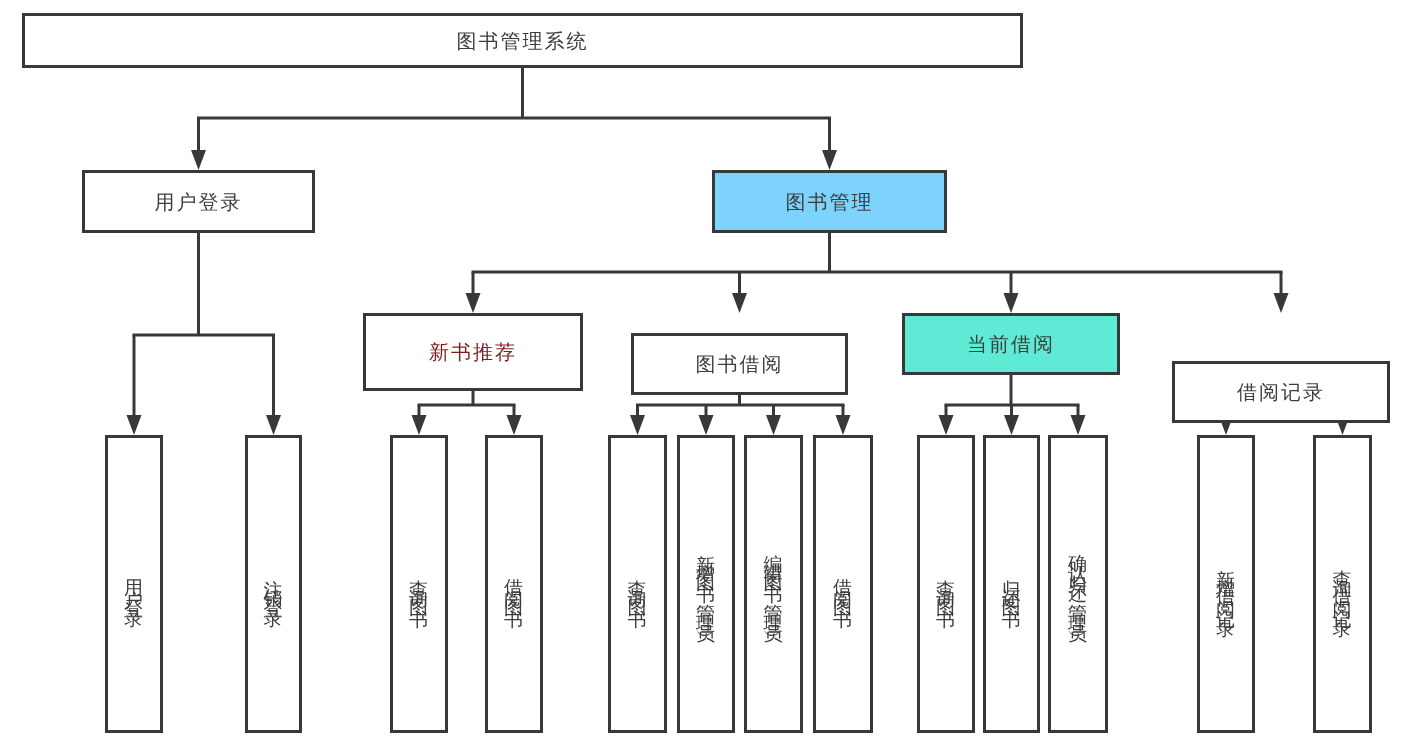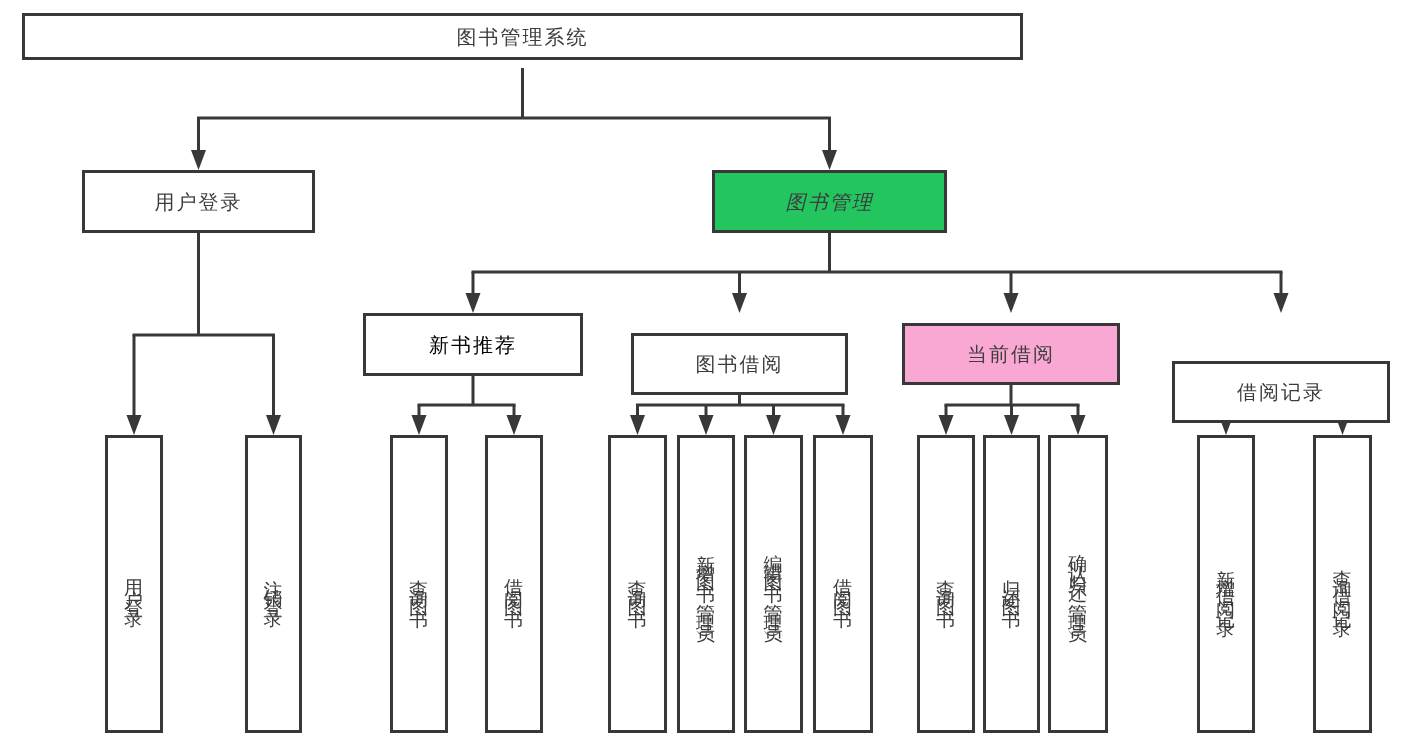--- a/index.html
+++ b/index.html
@@ -108,26 +108,26 @@
       <line x1="1078" y1="405" x2="1078" y2="421" stroke="#383838" stroke-width="3"></line>
       <polygon points="1070.5,415 1085.5,415 1078,435" fill="#383838"></polygon>
       <line x1="1281" y1="375" x2="1281" y2="405" stroke="#383838" stroke-width="3"></line>
       <line x1="1224.5" y1="405" x2="1344" y2="405" stroke="#383838" stroke-width="3"></line>
       <line x1="1226" y1="405" x2="1226" y2="421" stroke="#383838" stroke-width="3"></line>
       <polygon points="1218.5,415 1233.5,415 1226,435" fill="#383838"></polygon>
       <line x1="1342.5" y1="405" x2="1342.5" y2="421" stroke="#383838" stroke-width="3"></line>
       <polygon points="1335,415 1350,415 1342.5,435" fill="#383838"></polygon>
     </svg>
   <div id="nodes">
-      <div class="node" style="left: 22px; top: 13px; width: 1001px; height: 47px; border-color: rgb(56, 56, 56); background: rgb(255, 255, 255); color: rgb(61, 61, 61);">图书管理系统</div>
+      <div class="node" style="left: 22px; top: 13px; width: 1001px; height: 55px; border-color: rgb(56, 56, 56); background: rgb(255, 255, 255); color: rgb(61, 61, 61);">图书管理系统</div>
       <div class="node" style="left: 82px; top: 170px; width: 233px; height: 63px; border-color: rgb(56, 56, 56); background: rgb(255, 255, 255); color: rgb(61, 61, 61);">用户登录</div>
-      <div class="node" style="left: 712px; top: 170px; width: 235px; height: 63px; border-color: rgb(56, 56, 56); background: #22c55e; color: rgb(61, 61, 61); font-style: italic;">图书管理</div>
-      <div class="node" style="left: 363px; top: 313px; width: 220px; height: 63px; border-color: rgb(56, 56, 56); background: rgb(255, 255, 255); color: #000000;">新书推荐</div>
+      <div class="node" style="left: 712px; top: 170px; width: 235px; height: 63px; border-color: rgb(56, 56, 56); background: #7dd3fc; color: rgb(61, 61, 61);">图书管理</div>
+      <div class="node" style="left: 363px; top: 313px; width: 220px; height: 78px; border-color: rgb(56, 56, 56); background: rgb(255, 255, 255); color: #7f1d1d;">新书推荐</div>
       <div class="node" style="left: 631px; top: 313px; width: 217px; height: 62px; border-color: rgb(56, 56, 56); background: rgb(255, 255, 255); color: rgb(61, 61, 61); margin-top: 20px;">图书借阅</div>
-      <div class="node" style="left: 902px; top: 323px; width: 218px; height: 62px; border-color: rgb(56, 56, 56); background: #f9a8d4; color: rgb(61, 61, 61);">当前借阅</div>
+      <div class="node" style="left: 902px; top: 313px; width: 218px; height: 62px; border-color: rgb(56, 56, 56); background: #5eead4; color: rgb(61, 61, 61);">当前借阅</div>
       <div class="node" style="left: 1172px; top: 313px; width: 218px; height: 62px; border-color: rgb(56, 56, 56); background: rgb(255, 255, 255); color: rgb(61, 61, 61); margin-top: 48px;">借阅记录</div>
       <div class="node vertical" style="left: 105px; top: 435px; width: 58px; height: 298px; border-color: rgb(56, 56, 56); background: rgb(255, 255, 255); color: rgb(61, 61, 61);">用户登录</div>
       <div class="node vertical" style="left: 245px; top: 435px; width: 57px; height: 298px; border-color: rgb(56, 56, 56); background: rgb(255, 255, 255); color: rgb(61, 61, 61);">注销登录</div>
       <div class="node vertical" style="left: 390px; top: 435px; width: 58px; height: 298px; border-color: rgb(56, 56, 56); background: rgb(255, 255, 255); color: rgb(61, 61, 61);">查询图书</div>
       <div class="node vertical" style="left: 485px; top: 435px; width: 58px; height: 298px; border-color: rgb(56, 56, 56); background: rgb(255, 255, 255); color: rgb(61, 61, 61);">借阅图书</div>
       <div class="node vertical" style="left: 608px; top: 435px; width: 59px; height: 298px; border-color: rgb(56, 56, 56); background: rgb(255, 255, 255); color: rgb(61, 61, 61);">查询图书</div>
       <div class="node vertical" style="left: 677px; top: 435px; width: 58px; height: 298px; border-color: rgb(56, 56, 56); background: rgb(255, 255, 255); color: rgb(61, 61, 61);">新增图书（管理员）</div>
       <div class="node vertical" style="left: 744px; top: 435px; width: 59px; height: 298px; border-color: rgb(56, 56, 56); background: rgb(255, 255, 255); color: rgb(61, 61, 61);">编辑图书（管理员）</div>
       <div class="node vertical" style="left: 813px; top: 435px; width: 60px; height: 298px; border-color: rgb(56, 56, 56); background: rgb(255, 255, 255); color: rgb(61, 61, 61);">借阅图书</div>
       <div class="node vertical" style="left: 917px; top: 435px; width: 58px; height: 298px; border-color: rgb(56, 56, 56); background: rgb(255, 255, 255); color: rgb(61, 61, 61);">查询图书</div>

